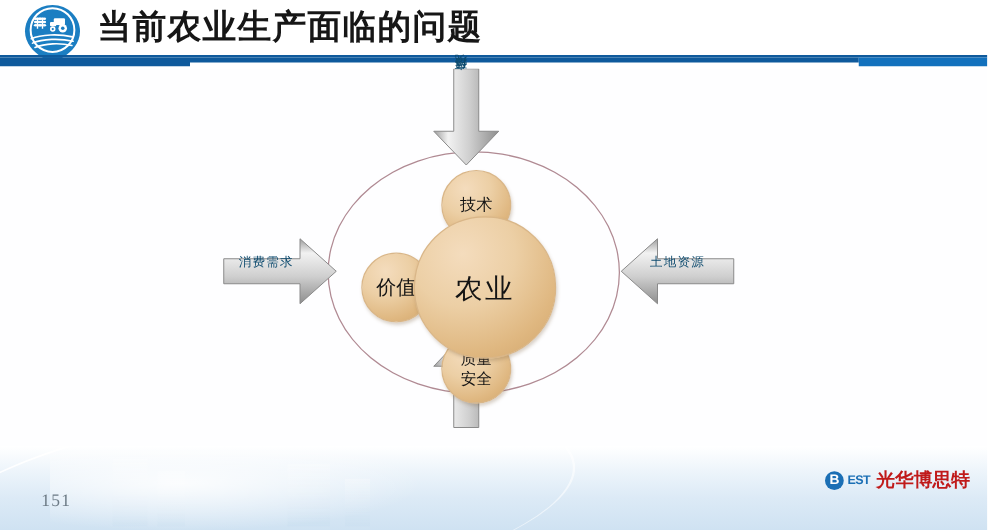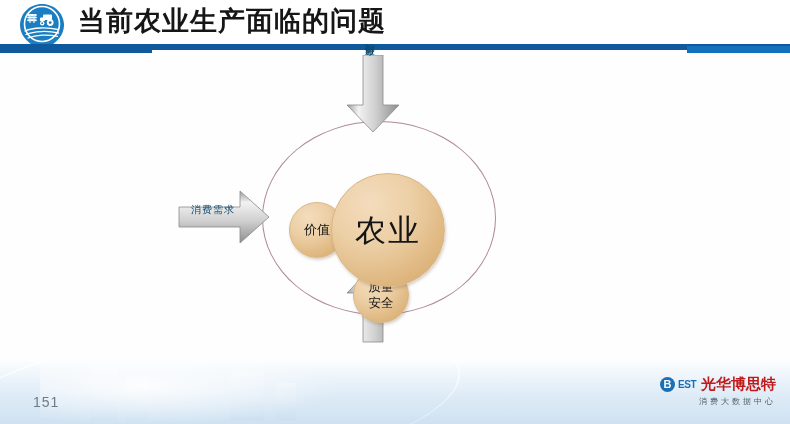--- a/index.html
+++ b/index.html
@@ -142,39 +142,39 @@
       radial-gradient(circle at 34% 26%,
         #f4dcbd 0%,
         #eccfa5 38%,
         #dfb780 72%,
         #cfa369 100%);
     border: 1px solid #d9b688;
   }
   #bubble-center {
     left: 331px; top: 118px;
     width: 112px; height: 112px;
-    font-size: 31px;
+    font-size: 22px;
     line-height: 29px;
     letter-spacing: 2px;
   }
   #bubble-top {
     left: 353px; top: 81px;
     width: 54px; height: 54px;
     font-size: 13px;
   }
   #bubble-bottom {
     left: 353px; top: 212px;
     width: 54px; height: 54px;
     font-size: 12.5px;
     line-height: 16px;
   }
   #bubble-left {
     left: 289px; top: 147px;
     width: 54px; height: 54px;
-    font-size: 13px;
+    font-size: 16px;
   }
   #bubble-right {
     left: 430px; top: 147px;
     width: 54px; height: 54px;
     font-size: 13px;
   }
   .bubble span { display: block; }
 
   
   #footer {
@@ -210,20 +210,21 @@
   .fblock {
     position: absolute;
     background: linear-gradient(180deg, rgba(255,255,255,0.7), rgba(190,215,235,0.55));
   }
   #page-number {
     position: absolute;
     left: 33px; top: 37px;
     font-size: 14px;
     color: #6d7b86;
     letter-spacing: 1px;
+    font-family: Liberation Serif, serif;
   }
   #brand {
     position: absolute;
     right: 14px; top: 18px;
     text-align: right;
   }
   #brand-row {
     display: flex;
     align-items: center;
     justify-content: flex-end;
@@ -361,21 +362,38 @@
             <stop offset="22%" stop-color="#f2f2f2"></stop>
             <stop offset="58%" stop-color="#cfcfcf"></stop>
             <stop offset="100%" stop-color="#8e8e8e"></stop>
           </linearGradient>
         </defs>
         <path d="M1 18 L62 18 L62 2 L91 28 L62 54 L62 38 L1 38 Z" fill="url(#gLeftH)" stroke="#8a8a8a" stroke-width="0.8"></path>
       </svg>
       <span class="arrow-label">消费需求</span>
     </div>
 
-
+    <div class="arrow" id="arrow-right">
+      <svg width="92" height="56" viewBox="0 0 92 56">
+        <defs>
+          <linearGradient id="gRightH" x1="0" y1="0" x2="0" y2="1">
+            <stop offset="0%" stop-color="#9c9c9c"></stop>
+            <stop offset="22%" stop-color="#f2f2f2"></stop>
+            <stop offset="58%" stop-color="#cfcfcf"></stop>
+            <stop offset="100%" stop-color="#8e8e8e"></stop>
+          </linearGradient>
+        </defs>
+        <path d="M91 18 L30 18 L30 2 L1 28 L30 54 L30 38 L91 38 Z" fill="url(#gRightH)" stroke="#8a8a8a" stroke-width="0.8"></path>
+      </svg>
+      <span class="arrow-label">土地资源</span>
+    </div>
+
+    <div class="bubble" id="bubble-top">
+      <span>技术</span>
+    </div>
 
     <div class="bubble" id="bubble-left">
       <span>价值</span>
     </div>
 
 
     <div class="bubble" id="bubble-bottom">
       <div>
         <span>质量</span>
         <span>安全</span>
@@ -401,17 +419,16 @@
     <div id="footer-swoosh"></div>
 
     <div id="page-number">151</div>
 
     <div id="brand">
       <div id="brand-row">
         <span id="brand-badge">B</span>
         <span id="brand-best">EST</span>
         <span id="brand-cn">光华博思特</span>
       </div>
-      <div id="brand-sub">消费大数据中心</div>
     </div>
   </div>
 
 </div>
 
 </body></html>

